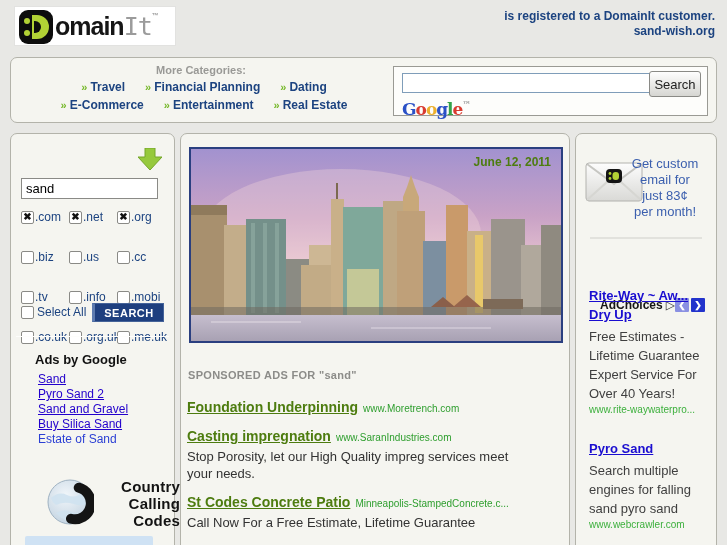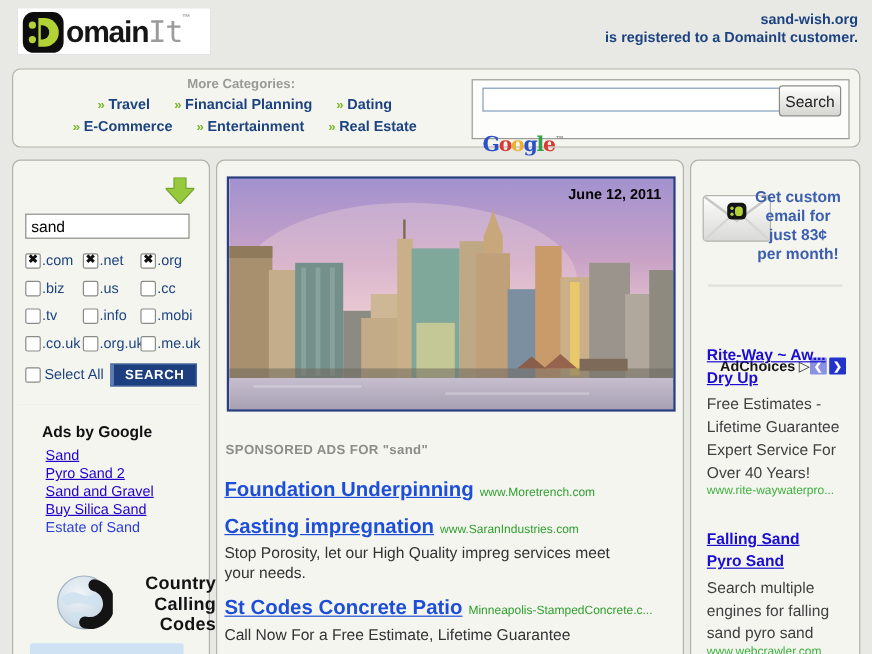--- a/index.html
+++ b/index.html
@@ -31,59 +31,59 @@
   .cats-panel { left:10px; top:57px; width:707px; height:66px; }
   .cats-title { position:absolute; left:75px; top:6px; width:230px; text-align:center; color:#999996; font-weight:bold; font-size:11px; }
   .cats-row { position:absolute; left:0; width:386px; display:flex; justify-content:center; gap:20px; }
   .cats-row.r1 { top:22px; }
   .cats-row.r2 { top:40px; }
   .cat-link { color:#1c4380; font-weight:bold; font-size:12px; text-decoration:none; white-space:nowrap; cursor:pointer; }
   .bullet { color:#76b82a; font-weight:bold; font-size:11px; margin-right:3px; }
   .gsearch-box { position:absolute; left:382px; top:8px; width:315px; height:50px; background:#fdfdfb; border:1px solid #9a9a94; }
   .gsearch-input { position:absolute; left:8px; top:6px; width:252px; height:20px; border:1px solid #7f9db9; font-size:12px; padding:2px 4px; font-family:"Liberation Sans", sans-serif; }
   .gsearch-btn { position:absolute; right:6px; top:4px; width:52px; height:26px; background:linear-gradient(#fefefe,#d6d6d2); border:1px solid #8a8a86; border-radius:3px; font-size:13px; color:#222; cursor:pointer; font-family:"Liberation Sans", sans-serif; }
-  .google-logo { position:absolute; left:8px; top:44px; font-family:"DejaVu Serif", serif; font-weight:bold; font-size:17px; letter-spacing:-1px; }
+  .google-logo { position:absolute; left:8px; top:32px; font-family:"DejaVu Serif", serif; font-weight:bold; font-size:17px; letter-spacing:-1px; }
   .gl0,.gl3 { color:#2b51c6; } .gl1,.gl5 { color:#d93b30; } .gl2 { color:#ecb02f; } .gl4 { color:#33a24a; }
   .google-tm { font-size:8px; color:#888; vertical-align: top; }
   
   .left-panel { left:10px; top:133px; width:165px; height:420px; }
   .ls-title { position:absolute; left:12px; top:10px; color:#2e62a8; font-weight:bold; font-size:13px; line-height:16px; }
   .green-arrow { position:absolute; right:12px; top:14px; }
   .domain-input { position:absolute; left:10px; top:44px; width:137px; height:21px; border:1px solid #8a8a86; font-size:13px; padding:2px 4px; font-family:"Liberation Sans", sans-serif; }
-  .tld-grid { position:absolute; left:10px; top:76px; width:150px; display:grid; grid-template-columns:48px 48px 52px; row-gap:9px; }
+  .tld-grid { position:absolute; left:10px; top:76px; width:150px; display:grid; grid-template-columns:48px 48px 52px; row-gap:26px; }
   .tld { display:flex; align-items:center; cursor:pointer; }
   .cb { width:13px; height:13px; background:#fff; border:1px solid #8a8a86; border-radius:2px; display:inline-flex; align-items:center; justify-content:center; flex:0 0 13px; }
   .cb.checked::after { content:"✖"; font-size:10px; font-weight:bold; color:#111; line-height:1; }
   .tld-label { color:#1c4380; font-size:12px; margin-left:1px; }
   .selectall-row { position:absolute; left:10px; top:171px; display:flex; align-items:center; }
   .selectall-label { color:#1c4380; font-size:12px; margin-left:3px; }
   .search-btn { position:absolute; right:10px; top:169px; width:72px; height:19px; background:#1e3f7f; border:1px solid #456399; border-left:3px solid #5d7bb0; color:#fff; font-weight:bold; font-size:11px; letter-spacing:0.5px; cursor:pointer; font-family:"Liberation Sans", sans-serif; }
   .ls-divider { position:absolute; left:5px; right:5px; top:202px; height:1px; background:#d2d2ca; border-bottom:1px solid #fdfdfb; }
   .adsby-title { position:absolute; left:24px; top:218px; color:#111; font-weight:bold; font-size:13px; }
   .adsby-links { position:absolute; left:27px; top:238px; font-size:12px; line-height:15px; }
   .adsby-links a { display:block; color:#2200cc; text-decoration:underline; cursor:pointer; }
   .adsby-links a.nounderline { text-decoration:none; color:#2b3fd4; }
   .ccc-block { position:absolute; left:31px; top:342px; width:140px; height:56px; cursor:pointer; }
   .ccc-icon { position:absolute; left:4px; top:2px; }
   .ccc-text { position:absolute; right:2px; top:2px; width:82px; text-align:right; font-size:15px; font-weight:bold; color:#131313; line-height:17px; letter-spacing:0.2px; }
   .blue-strip { position:absolute; left:14px; top:402px; width:128px; height:12px; background:#cfe2f4; border-radius:2px; }
   
   .main-panel { left:180px; top:133px; width:390px; height:420px; }
   .photo { position:absolute; left:8px; top:13px; width:374px; height:196px; border:2px solid #2a3f80; overflow:hidden; }
-  .photo-date { position:absolute; right:10px; top:6px; color:#000000; font-weight:bold; font-size:12px; }
+  .photo-date { position:absolute; right:10px; top:6px; color:#4d7c0f; font-weight:bold; font-size:12px; }
   .sponsored-heading { position:absolute; left:7px; top:235px; color:#8c8c89; font-weight:bold; font-size:11px; letter-spacing:0.3px; }
   .main-ads { position:absolute; left:6px; top:264px; width:370px; }
   .main-ad { margin-bottom:11px; }
-  .main-ad-title { color:#1d4ed8; font-weight:bold; font-size:17px; text-decoration:underline; cursor:pointer; }
+  .main-ad-title { color:#4d7c0f; font-weight:bold; font-size:14px; text-decoration:underline; cursor:pointer; }
   .main-ad-url { color:#2e9e2e; font-size:10px; margin-left:5px; }
   .main-ad-desc { color:#333; font-size:13px; line-height:17px; margin-top:3px; max-width:340px; }
   
   .right-panel { left:575px; top:133px; width:142px; height:420px; }
   .envelope { position:absolute; left:9px; top:28px; }
-  .email-promo { position:absolute; right:6px; top:22px; width:90px; text-align:center; color:#3b5fae; font-weight:bold; font-size:13px; line-height:16px; cursor:pointer; }
+  .email-promo { position:absolute; right:6px; top:22px; width:90px; text-align:center; color:#3b5fae; font-weight:normal; font-size:13px; line-height:16px; cursor:pointer; }
   .rs-divider { position:absolute; left:14px; right:14px; top:103px; height:2px; background:#e2e2dd; }
   .adchoices-row { position:absolute; left:24px; right:12px; top:124px; display:flex; align-items:center;margin-top:40px; }
   .adchoices-label { color:#161616; font-weight:bold; font-size:12px; cursor:pointer; }
   .adchoices-tri { color:#333; font-size:12px; margin-left:3px; cursor:pointer; }
   .arrow-btns { margin-left:auto; display:flex; gap:2px; }
   .arrow-btn { width:14px; height:14px; display:flex; align-items:center; justify-content:center; color:#fff; font-size:9px; font-weight:bold; cursor:pointer; border-radius:1px; }
   .arrow-btn.prev { background:#8a90e2; }
   .arrow-btn.next { background:#2233cc; }
   .rs-ads { position:absolute; left:13px; top:152px; width:124px; }
   .rs-ad { margin-bottom:24px; }
@@ -98,22 +98,22 @@
   <div class="logo-icon">
     <div class="logo-dot d1"></div>
       <div class="logo-dot d2"></div>
     <div class="logo-dee">
         <div class="logo-dee-inner"></div>
       </div>
   </div>
   <div class="logo-text"><span>omain</span><span class="logo-it">It</span><span class="logo-tm">™</span></div>
 </div>
 <div class="header-right">
+  <div>is registered to a DomainIt customer.</div>
   <div>sand-wish.org</div>
-  <div>is registered to a DomainIt customer.</div>
 </div>
 
 <div class="panel cats-panel">
   <div class="cats-title">More Categories:</div>
   <div class="cats-row r2">
     <a class="cat-link"><span class="bullet">»</span><span>E-Commerce</span></a>
     <a class="cat-link"><span class="bullet">»</span><span>Entertainment</span></a>
     <a class="cat-link"><span class="bullet">»</span><span>Real Estate</span></a>
   </div>
   <div class="cats-row r1">
@@ -320,19 +320,18 @@
     </span>
   </div>
   <div class="rs-ads">
     <div class="rs-ad">
       <a class="rs-ad-title">Rite-Way ~ Aw...</a>
       <a class="rs-ad-title">Dry Up</a>
       <div class="rs-ad-desc">Free Estimates - Lifetime Guarantee Expert Service For Over 40 Years!</div>
       <div class="rs-ad-url">www.rite-waywaterpro...</div>
     </div>
     <div class="rs-ad">
-      <a class="rs-ad-title">Falling Sand</a>
       <a class="rs-ad-title">Pyro Sand</a>
       <div class="rs-ad-desc">Search multiple engines for falling sand pyro sand</div>
       <div class="rs-ad-url">www.webcrawler.com</div>
     </div>
   </div>
 </div>
 
 </body></html>

